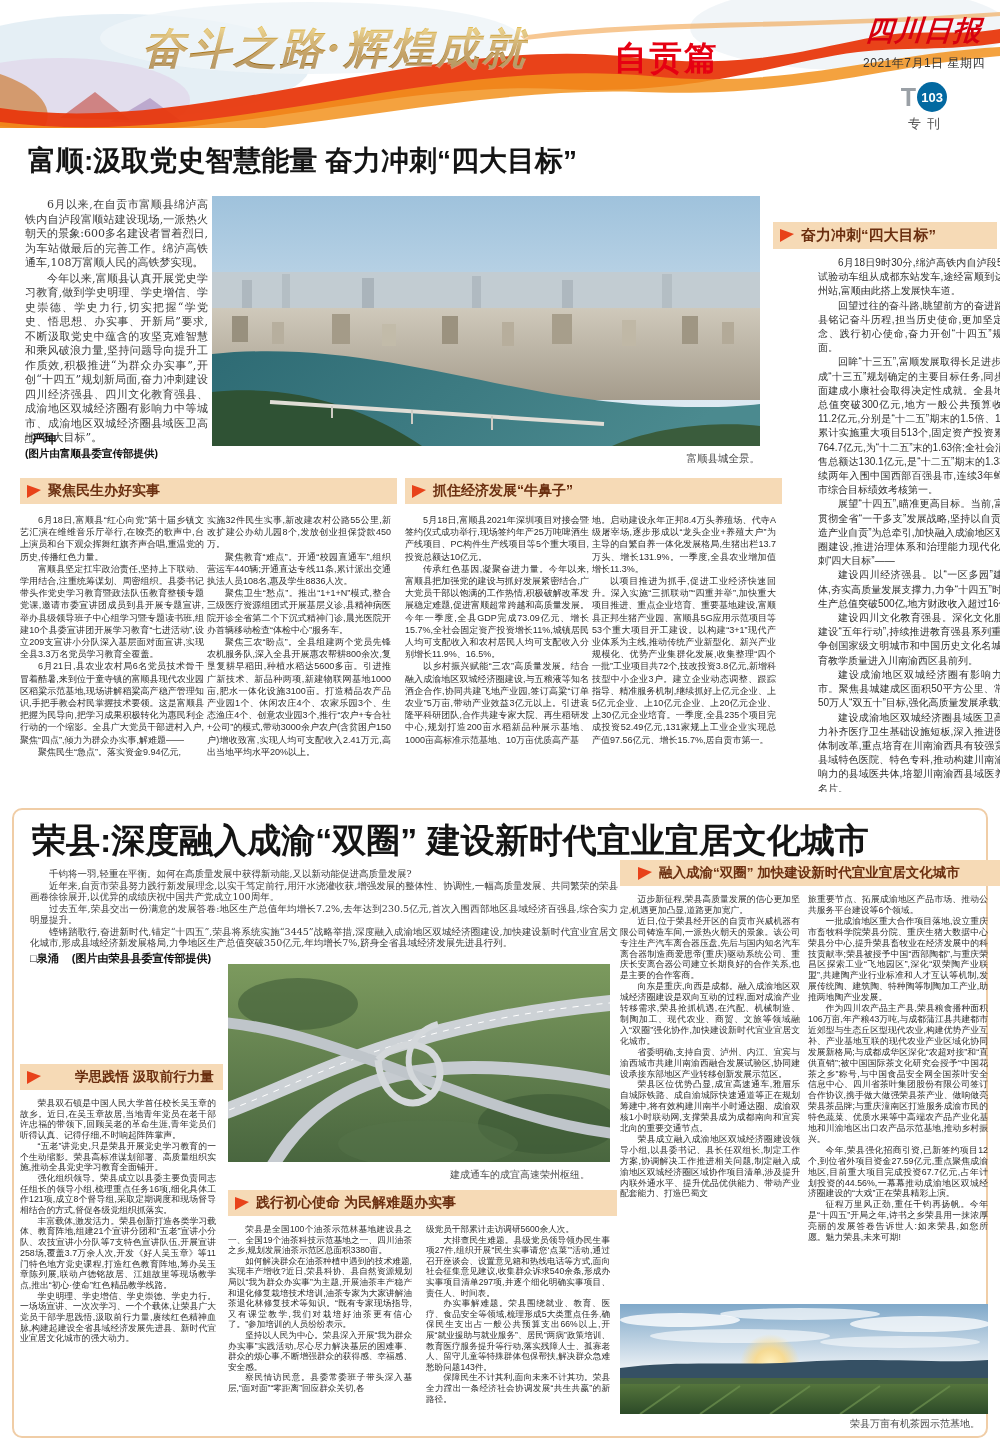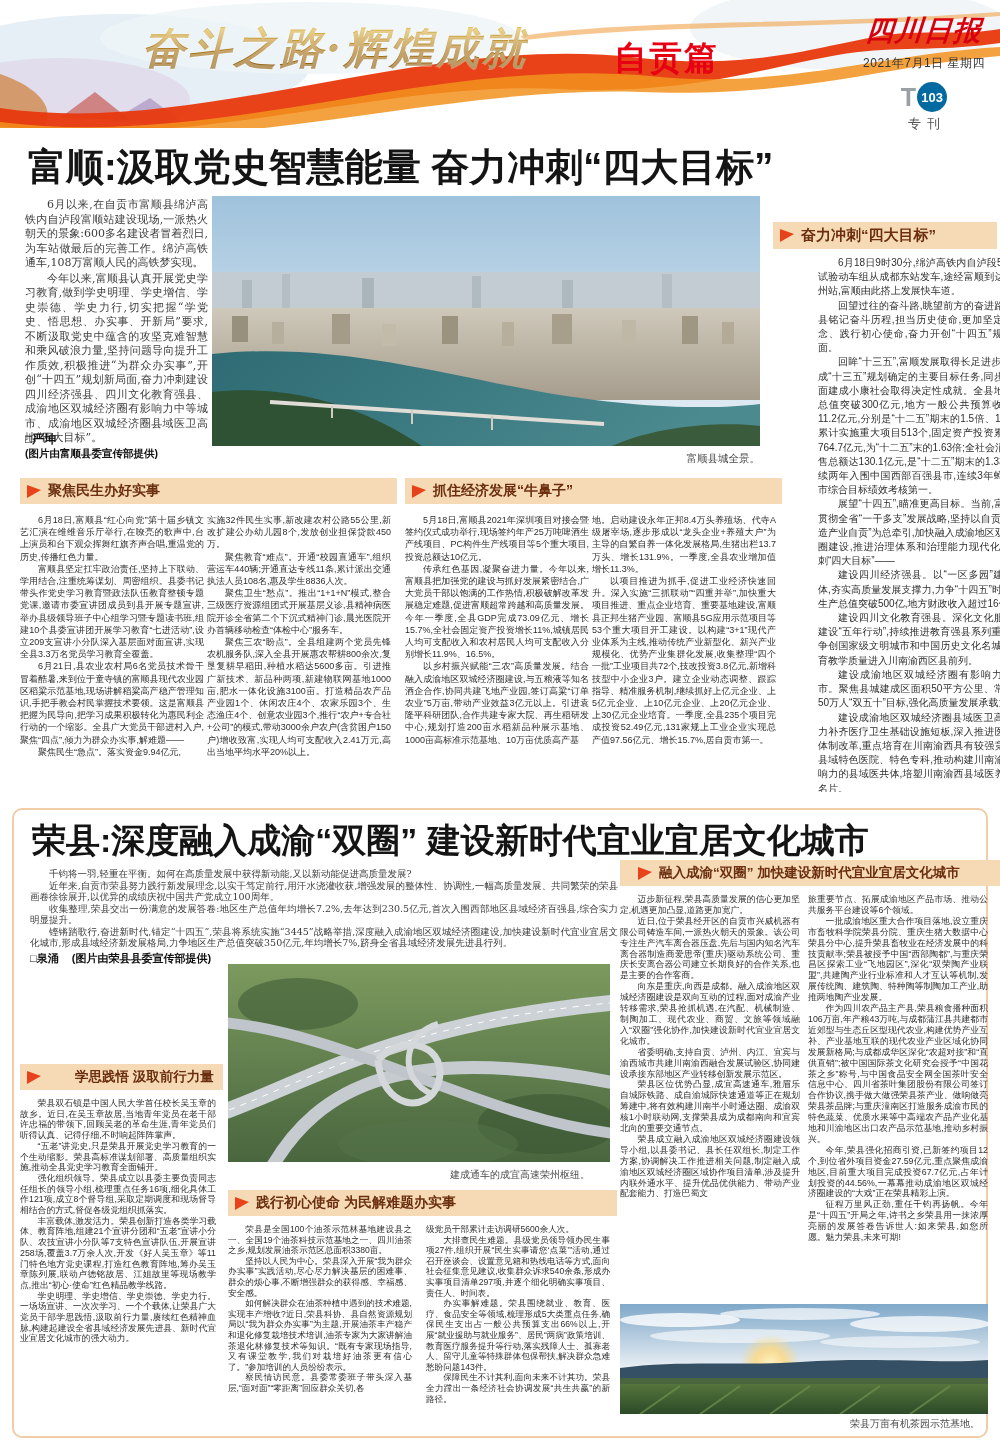--- a/index.html
+++ b/index.html
@@ -17,21 +17,21 @@
   .masthead{text-align:center;}
   .paper-name{font-family:"DejaVu Serif",serif;font-weight:900;font-style:italic;font-size:28px;
     color:#d6000f;letter-spacing:1px;transform:skewX(-4deg);}
   .mast-date{font-size:12px;color:#333;margin-top:5px;letter-spacing:.5px;}
   .page-row{margin-top:10px;display:flex;align-items:center;justify-content:center;gap:1px;}
   .page-prefix{font-size:25px;font-weight:bold;color:#9aa0a6;}
   .page-circle{width:30px;height:30px;border-radius:50%;background:#0369a1;color:#fff;font-weight:bold;
     font-size:13px;display:flex;align-items:center;justify-content:center;}
   .page-type{font-size:13px;color:#555;letter-spacing:6px;margin-top:3px;padding-left:6px;}
   
-  .h1{font-size:38px;font-weight:900;color:#141414;letter-spacing:0;white-space:nowrap;}
+  .h1{font-size:28px;font-weight:900;color:#141414;letter-spacing:0;white-space:nowrap;}
   .h2{font-size:34px;font-weight:900;color:#141414;white-space:nowrap;}
   
   .bar{display:flex;align-items:center;background:#f6dab6;padding-left:7px;gap:7px;}
   .tri{width:0;height:0;border-top:5px solid transparent;border-bottom:8px solid transparent;
     border-left:14px solid #e8421a;flex:0 0 auto;}
   .bar-title{font-weight:bold;color:#6b2f10;}
   
   .intro1{font-size:11px;line-height:14.5px;color:#3c3c3c;}
   .intro1 p{margin-bottom:1px;}
   .byline{font-weight:bold;color:#111;}
@@ -174,21 +174,21 @@
     <p>以项目推进为抓手,促进工业经济快速回升。深入实施“三抓联动”“四重并举”,加快重大项目推进、重点企业培育、重要基地建设,富顺县正邦生猪产业园、富顺县5G应用示范项目等53个重大项目开工建设。以构建“3+1”现代产业体系为主线,推动传统产业新型化、新兴产业规模化、优势产业集群化发展,收集整理“四个一批”工业项目共72个,技改投资3.8亿元,新增科技型中小企业3户。建立企业动态调整、跟踪指导、精准服务机制,继续抓好上亿元企业、上5亿元企业、上10亿元企业、上20亿元企业、上30亿元企业培育。一季度,全县235个项目完成投资52.49亿元,131家规上工业企业实现总产值97.56亿元、增长15.7%,居自贡市第一。</p>
   </div>
 
   <div class="abs frame2" style="left:12px;top:808px;width:972px;height:626px;"></div>
 
   <div class="abs h2" style="left:32px;top:818px;">荣县:深度融入成渝“双圈” 建设新时代宜业宜居文化城市</div>
 
   <div class="abs intro2 kai" style="left:30px;top:868px;width:588px;height:80px;">
     <p>千钧将一羽,轻重在平衡。如何在高质量发展中获得新动能,又以新动能促进高质量发展?</p>
     <p>近年来,自贡市荣县努力践行新发展理念,以实干笃定前行,用汗水浇灌收获,增强发展的整体性、协调性,一幅高质量发展、共同繁荣的荣县画卷徐徐展开,以优异的成绩庆祝中国共产党成立100周年。</p>
-    <p>收集整理,荣县交出一份满意的发展答卷:地区生产总值年均增长7.2%,去年达到230.5亿元,首次入围西部地区县域经济百强县,综合实力明显提升。</p>
+    <p>过去五年,荣县交出一份满意的发展答卷:地区生产总值年均增长7.2%,去年达到230.5亿元,首次入围西部地区县域经济百强县,综合实力明显提升。</p>
     <p>铿锵踏歌行,奋进新时代,锚定“十四五”,荣县将系统实施“3445”战略举措,深度融入成渝地区双城经济圈建设,加快建设新时代宜业宜居文化城市,形成县域经济新发展格局,力争地区生产总值突破350亿元,年均增长7%,跻身全省县域经济发展先进县行列。</p>
   </div>
   <div class="abs" style="left:30px;top:951px;font-size:11px;">
     <span class="byline">□泉涌</span>
     <span class="byline" style="margin-left:10px;">(图片由荣县县委宣传部提供)</span>
   </div>
 
   <div class="abs bar" style="left:20px;top:1064px;width:196px;height:26px;gap:34px;">
     <span class="tri"></span>
     <span class="bar-title" style="font-size:13.5px;">学思践悟 汲取前行力量</span>
@@ -220,22 +220,22 @@
     <path d="M210,60 c-36,10 -40,56 -6,70" stroke="#d4d8db" stroke-width="6" fill="none"></path>
   </svg>
   <div class="abs caption kai" style="left:228px;top:1168px;width:362px;font-size:10px;">建成通车的成宜高速荣州枢纽。</div>
 
   <div class="abs bar" style="left:228px;top:1190px;width:382px;height:26px;">
     <span class="tri"></span>
     <span class="bar-title" style="font-size:14px;">践行初心使命 为民解难题办实事</span>
   </div>
   <div class="abs mcol" style="left:228px;top:1224px;width:184px;height:212px;">
     <p>荣县是全国100个油茶示范林基地建设县之一、全国19个油茶科技示范基地之一、四川油茶之乡,规划发展油茶示范区总面积3380亩。</p>
+    <p>如何解决群众在油茶种植中遇到的技术难题,实现丰产增收?近日,荣县科协、县自然资源规划局以“我为群众办实事”为主题,开展油茶丰产稳产和退化修复栽培技术培训,油茶专家为大家讲解油茶退化林修复技术等知识。“既有专家现场指导,又有课堂教学,我们对栽培好油茶更有信心了。”参加培训的人员纷纷表示。</p>
     <p>坚持以人民为中心。荣县深入开展“我为群众办实事”实践活动,尽心尽力解决基层的困难事、群众的烦心事,不断增强群众的获得感、幸福感、安全感。</p>
-    <p>如何解决群众在油茶种植中遇到的技术难题,实现丰产增收?近日,荣县科协、县自然资源规划局以“我为群众办实事”为主题,开展油茶丰产稳产和退化修复栽培技术培训,油茶专家为大家讲解油茶退化林修复技术等知识。“既有专家现场指导,又有课堂教学,我们对栽培好油茶更有信心了。”参加培训的人员纷纷表示。</p>
     <p>察民情访民意。县委常委班子带头深入基层,“面对面”“零距离”回应群众关切,各</p>
   </div>
   <div class="abs mcol" style="left:426px;top:1224px;width:184px;height:212px;">
     <p class="cont">级党员干部累计走访调研5600余人次。</p>
     <p>大排查民生难题。县级党员领导领办民生事项27件,组织开展“民生实事请您‘点菜’”活动,通过召开座谈会、设置意见箱和热线电话等方式,面向社会征集意见建议,收集群众诉求540余条,形成办实事项目清单297项,并逐个细化明确实事项目、责任人、时间表。</p>
     <p>办实事解难题。荣县围绕就业、教育、医疗、食品安全等领域,梳理形成5大类重点任务,确保民生支出占一般公共预算支出66%以上,开展“就业援助与就业服务”、居民“两病”政策培训、教育医疗服务提升等行动,落实残障人士、孤寡老人、留守儿童等特殊群体包保帮扶,解决群众急难愁盼问题143件。</p>
     <p>保障民生不计其利,面向未来不计其功。荣县全力蹚出一条经济社会协调发展“共生共赢”的新路径。</p>
   </div>
 
   <div class="abs bar" style="left:620px;top:860px;width:368px;height:26px;padding-left:18px;">

